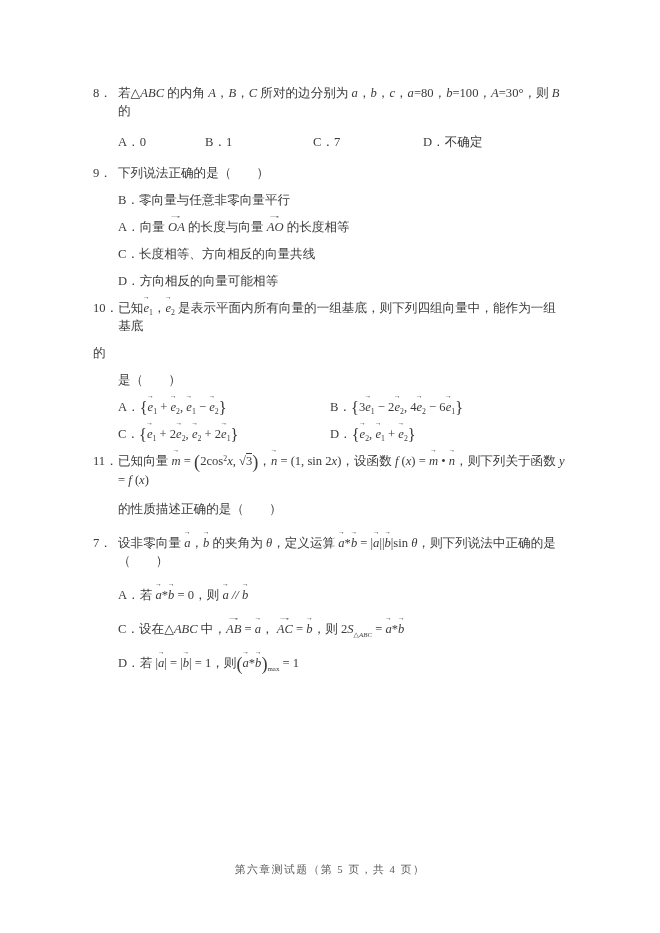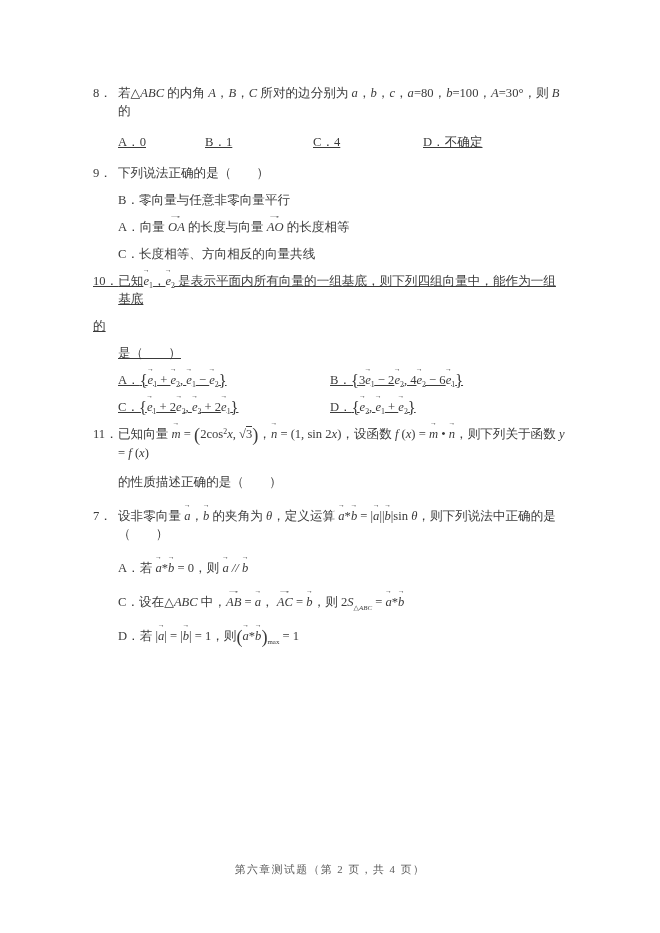--- a/index.html
+++ b/index.html
@@ -8,25 +8,25 @@
   .content{position:absolute;left:93px;top:84px;width:474px;}
   
   .q{padding-left:25px;}
   .line{margin-bottom:13px;line-height:18px;}
   .l1{display:flex;margin-left:-25px;}
   .qnum{flex:0 0 25px;}
   .stem{flex:1;}
   .hang{margin-left:-25px;}
   
   .q9 .line{margin-bottom:9px;}
-  .q10{margin-top:2px;text-decoration:underline;} .q10 .line{margin-bottom:9px;}
+  .q10{margin-top:2px;} .q10 .line{margin-bottom:9px;}
   .q11{margin-top:2px;} .q11 .line{margin-bottom:11px;}
   .q12{margin-top:16px;} .q12 .line{margin-bottom:16px;}
   
-  .optrow4{display:flex;text-decoration:underline;}
+  .optrow4{display:flex;}
   .optrow4 .opt:nth-child(1){width:87px;}
   .optrow4 .opt:nth-child(2){width:108px;}
   .optrow4 .opt:nth-child(3){width:110px;}
   .cols{display:flex;}
   .cols .opt:first-child{width:212px;}
   
   .sec{margin:28px 0 12px;font-size:13.2px;font-weight:bold;line-height:18px;
        font-family:"Liberation Serif","DejaVu Serif",serif;color:#333;}
   
   i{}
@@ -56,34 +56,35 @@
   <main class="content">
 
     <section class="q q8">
       <div class="line l1">
         <span class="qnum">8．</span>
         <span class="stem">若△<i>ABC</i> 的内角 <i>A</i>，<i>B</i>，<i>C</i> 所对的边分别为 <i>a</i>，<i>b</i>，<i>c</i>，<i>a</i>=80，<i>b</i>=100，<i>A</i>=30°，则 <i>B</i> 的</span>
       </div>
       <div class="line optrow4">
         <span class="opt">A．0</span>
         <span class="opt">B．1</span>
-        <span class="opt">C．4</span>
+        <span class="opt">C．7</span>
         <span class="opt">D．不确定</span>
       </div>
     </section>
 
 
     <section class="q q9">
       <div class="line l1">
         <span class="qnum">9．</span>
         <span class="stem">下列说法正确的是（　　）</span>
       </div>
       <div class="line opt">B．零向量与任意非零向量平行</div>
       <div class="line opt">A．向量 <span class="v v2"><i>OA</i></span> 的长度与向量 <span class="v v2"><i>AO</i></span> 的长度相等</div>
       <div class="line opt">C．长度相等、方向相反的向量共线</div>
+      <div class="line opt">D．方向相反的向量可能相等</div>
     </section>
 
     <section class="q q10">
       <div class="line l1">
         <span class="qnum">10．</span>
         <span class="stem">已知<span class="v">e</span><sub>1</sub>，<span class="v">e</span><sub>2</sub> 是表示平面内所有向量的一组基底，则下列四组向量中，能作为一组基底</span>
       </div>
       <div class="line hang">的</div>
       <div class="line">是（　　）</div>
       <div class="line cols">
@@ -109,14 +110,14 @@
         <span class="qnum">7．</span>
         <span class="stem">设非零向量 <span class="v">a</span>，<span class="v">b</span> 的夹角为 <i>θ</i>，定义运算 <span class="v">a</span>*<span class="v">b</span> = |<span class="v">a</span>||<span class="v">b</span>|sin <i>θ</i>，则下列说法中正确的是（　　）</span>
       </div>
       <div class="line opt">A．若 <span class="v">a</span>*<span class="v">b</span> = 0，则 <span class="v">a</span> <i>//</i> <span class="v">b</span></div>
       <div class="line opt">C．设在△<i>ABC</i> 中，<span class="v v2"><i>AB</i></span> = <span class="v">a</span>， <span class="v v2"><i>AC</i></span> = <span class="v">b</span>，则 2<i>S</i><sub class="ss">△<i>ABC</i></sub> = <span class="v">a</span>*<span class="v">b</span></div>
       <div class="line opt">D．若 |<span class="v">a</span>| = |<span class="v">b</span>| = 1，则<span class="bp">(</span><span class="v">a</span>*<span class="v">b</span><span class="bp">)</span><sub class="ss">max</sub> = 1</div>
     </section>
 
   </main>
 
-  <footer class="pfoot">第六章测试题（第 2 页，共 4 页）</footer>
+  <footer class="pfoot">第六章测试题（第 5 页，共 4 页）</footer>
 </div>
 
 </body></html>

